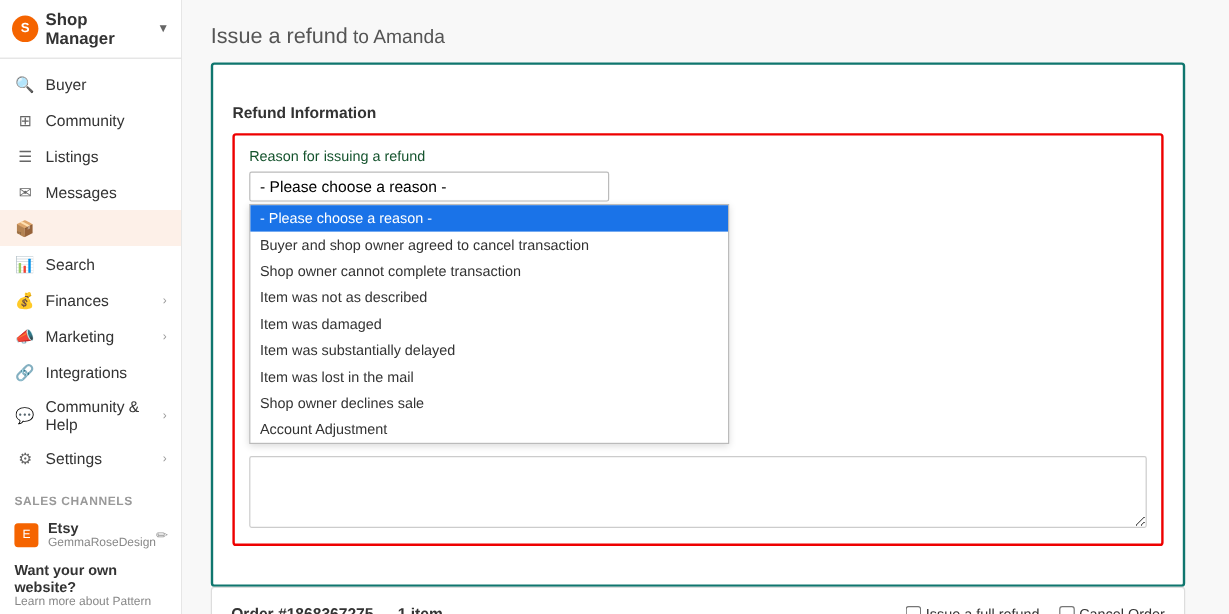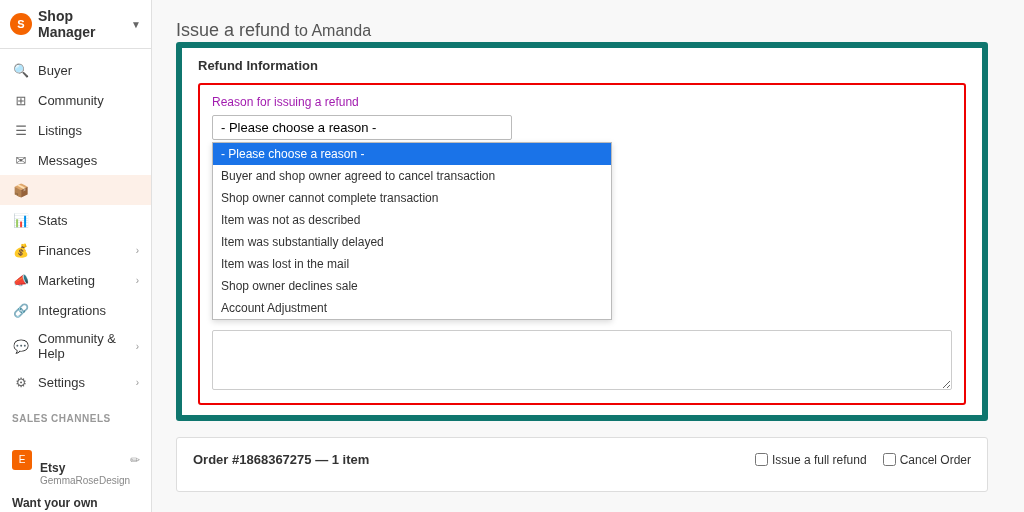--- a/index.html
+++ b/index.html
@@ -13,40 +13,40 @@
     .sidebar-nav { padding: 6px 0; }
     .nav-item { display: flex; align-items: center; padding: 6px 12px; cursor: pointer; color: #333; font-size: 13px; }
     .nav-item.active { background: #fdf0e8; color: #f56400; font-weight: 600; }
     .nav-item .nav-icon { width: 18px; height: 18px; margin-right: 8px; display: inline-flex; align-items: center; justify-content: center; flex-shrink: 0; color: #666; }
     .nav-item.active .nav-icon { color: #f56400; }
     .nav-item .arrow { margin-left: auto; font-size: 10px; color: #999; }
     .sidebar-section-label { font-size: 10px; font-weight: 700; color: #999; text-transform: uppercase; padding: 10px 12px 4px; letter-spacing: 0.5px; }
     .sales-channel-item { display: flex; align-items: center; padding: 5px 12px; font-size: 12px; }
     .sales-channel-item .channel-icon { width: 20px; height: 20px; background: #f56400; border-radius: 3px; display: inline-flex; align-items: center; justify-content: center; color: #fff; font-size: 10px; margin-right: 8px; flex-shrink: 0; }
     .sales-channel-item .channel-info { flex: 1; }
-    .sales-channel-item .channel-name { font-size: 12px; font-weight: 600; margin-top: 28px; }
+    .sales-channel-item .channel-name { font-size: 12px; font-weight: 600; }
     .sales-channel-item .channel-sub { font-size: 10px; color: #888; }
     .sales-channel-item .edit-icon { color: #999; font-size: 12px; cursor: pointer; }
     .sales-channel-promo { padding: 5px 12px; }
     .sales-channel-promo .promo-title { font-size: 12px; font-weight: 700; }
     .sales-channel-promo .promo-sub { font-size: 10px; color: #888; }
 
     
     #main { flex: 1; overflow-y: auto; background: #f8f8f8; padding: 0; }
     .main-inner { max-width: 860px; padding: 16px 24px; }
-    .page-title { font-size: 22px; font-weight: 400; margin-bottom: 0; }
+    .page-title { font-size: 22px; font-weight: 400; margin-bottom: 10px; }
     .page-title span { font-weight: 400; font-size: 18px; color: #555; }
 
     
-    .refund-info-section { background: #fff; border: 6px solid #0f766e; border-radius: 3px; padding: 10px 16px; margin-bottom: 16px; }
+    .refund-info-section { background: #fff; border: 2px solid #0f766e; border-radius: 3px; padding: 32px 16px; }
     .refund-info-title { font-size: 13px; font-weight: 600; margin-bottom: 10px; }
 
     
     .reason-dropdown-box { border: 2px solid #e00; border-radius: 3px; padding: 10px 12px; background: #fff; position: relative; }
-    .reason-label { font-size: 12px; color: #a21caf; margin-bottom: 6px; }
+    .reason-label { font-size: 12px; color: #14532d; margin-bottom: 6px; }
     .dropdown-select { width: 300px; padding: 4px 24px 4px 8px; border: 1px solid #bbb; border-radius: 2px; font-size: 13px; background: #fff; appearance: none; cursor: pointer; }
 
     
     .dropdown-list { position: absolute; top: 100%; left: 0; width: 400px; background: #fff; border: 1px solid #bbb; box-shadow: 0 2px 6px rgba(0,0,0,0.15); z-index: 100; }
     .dropdown-list-item { padding: 4px 8px; font-size: 12px; cursor: pointer; }
     .dropdown-list-item.selected-blue { background: #1a73e8; color: #fff; }
 
     
     .message-area { margin-top: 10px; }
     .message-textarea { width: 100%; height: 60px; border: 1px solid #ccc; border-radius: 2px; padding: 6px; font-size: 12px; resize: vertical; }
@@ -83,21 +83,21 @@
     </div>
     <div class="nav-item">
       <span class="nav-icon">✉</span>
       <span>Messages</span>
     </div>
     <div class="nav-item active">
       <span class="nav-icon">📦</span>
     </div>
     <div class="nav-item">
       <span class="nav-icon">📊</span>
-      <span>Stats</span>
+      <span>Search</span>
     </div>
     <div class="nav-item">
       <span class="nav-icon">💰</span>
       <span>Finances</span>
       <span class="arrow">›</span>
     </div>
     <div class="nav-item">
       <span class="nav-icon">📣</span>
       <span>Marketing</span>
       <span class="arrow">›</span>
@@ -159,20 +159,21 @@
           </select>
         </div>
 
         
         <div style="position:relative; margin-top:2px;">
           <div class="dropdown-list" style="position:relative; width:400px; left:0;">
             <div class="dropdown-list-item selected-blue">- Please choose a reason -</div>
             <div class="dropdown-list-item">Buyer and shop owner agreed to cancel transaction</div>
             <div class="dropdown-list-item">Shop owner cannot complete transaction</div>
             <div class="dropdown-list-item">Item was not as described</div>
+            <div class="dropdown-list-item">Item was damaged</div>
             <div class="dropdown-list-item">Item was substantially delayed</div>
             <div class="dropdown-list-item">Item was lost in the mail</div>
             <div class="dropdown-list-item">Shop owner declines sale</div>
             <div class="dropdown-list-item">Account Adjustment</div>
           </div>
         </div>
 
         <div class="message-area">
           <textarea class="message-textarea" style=""></textarea>
         </div>

